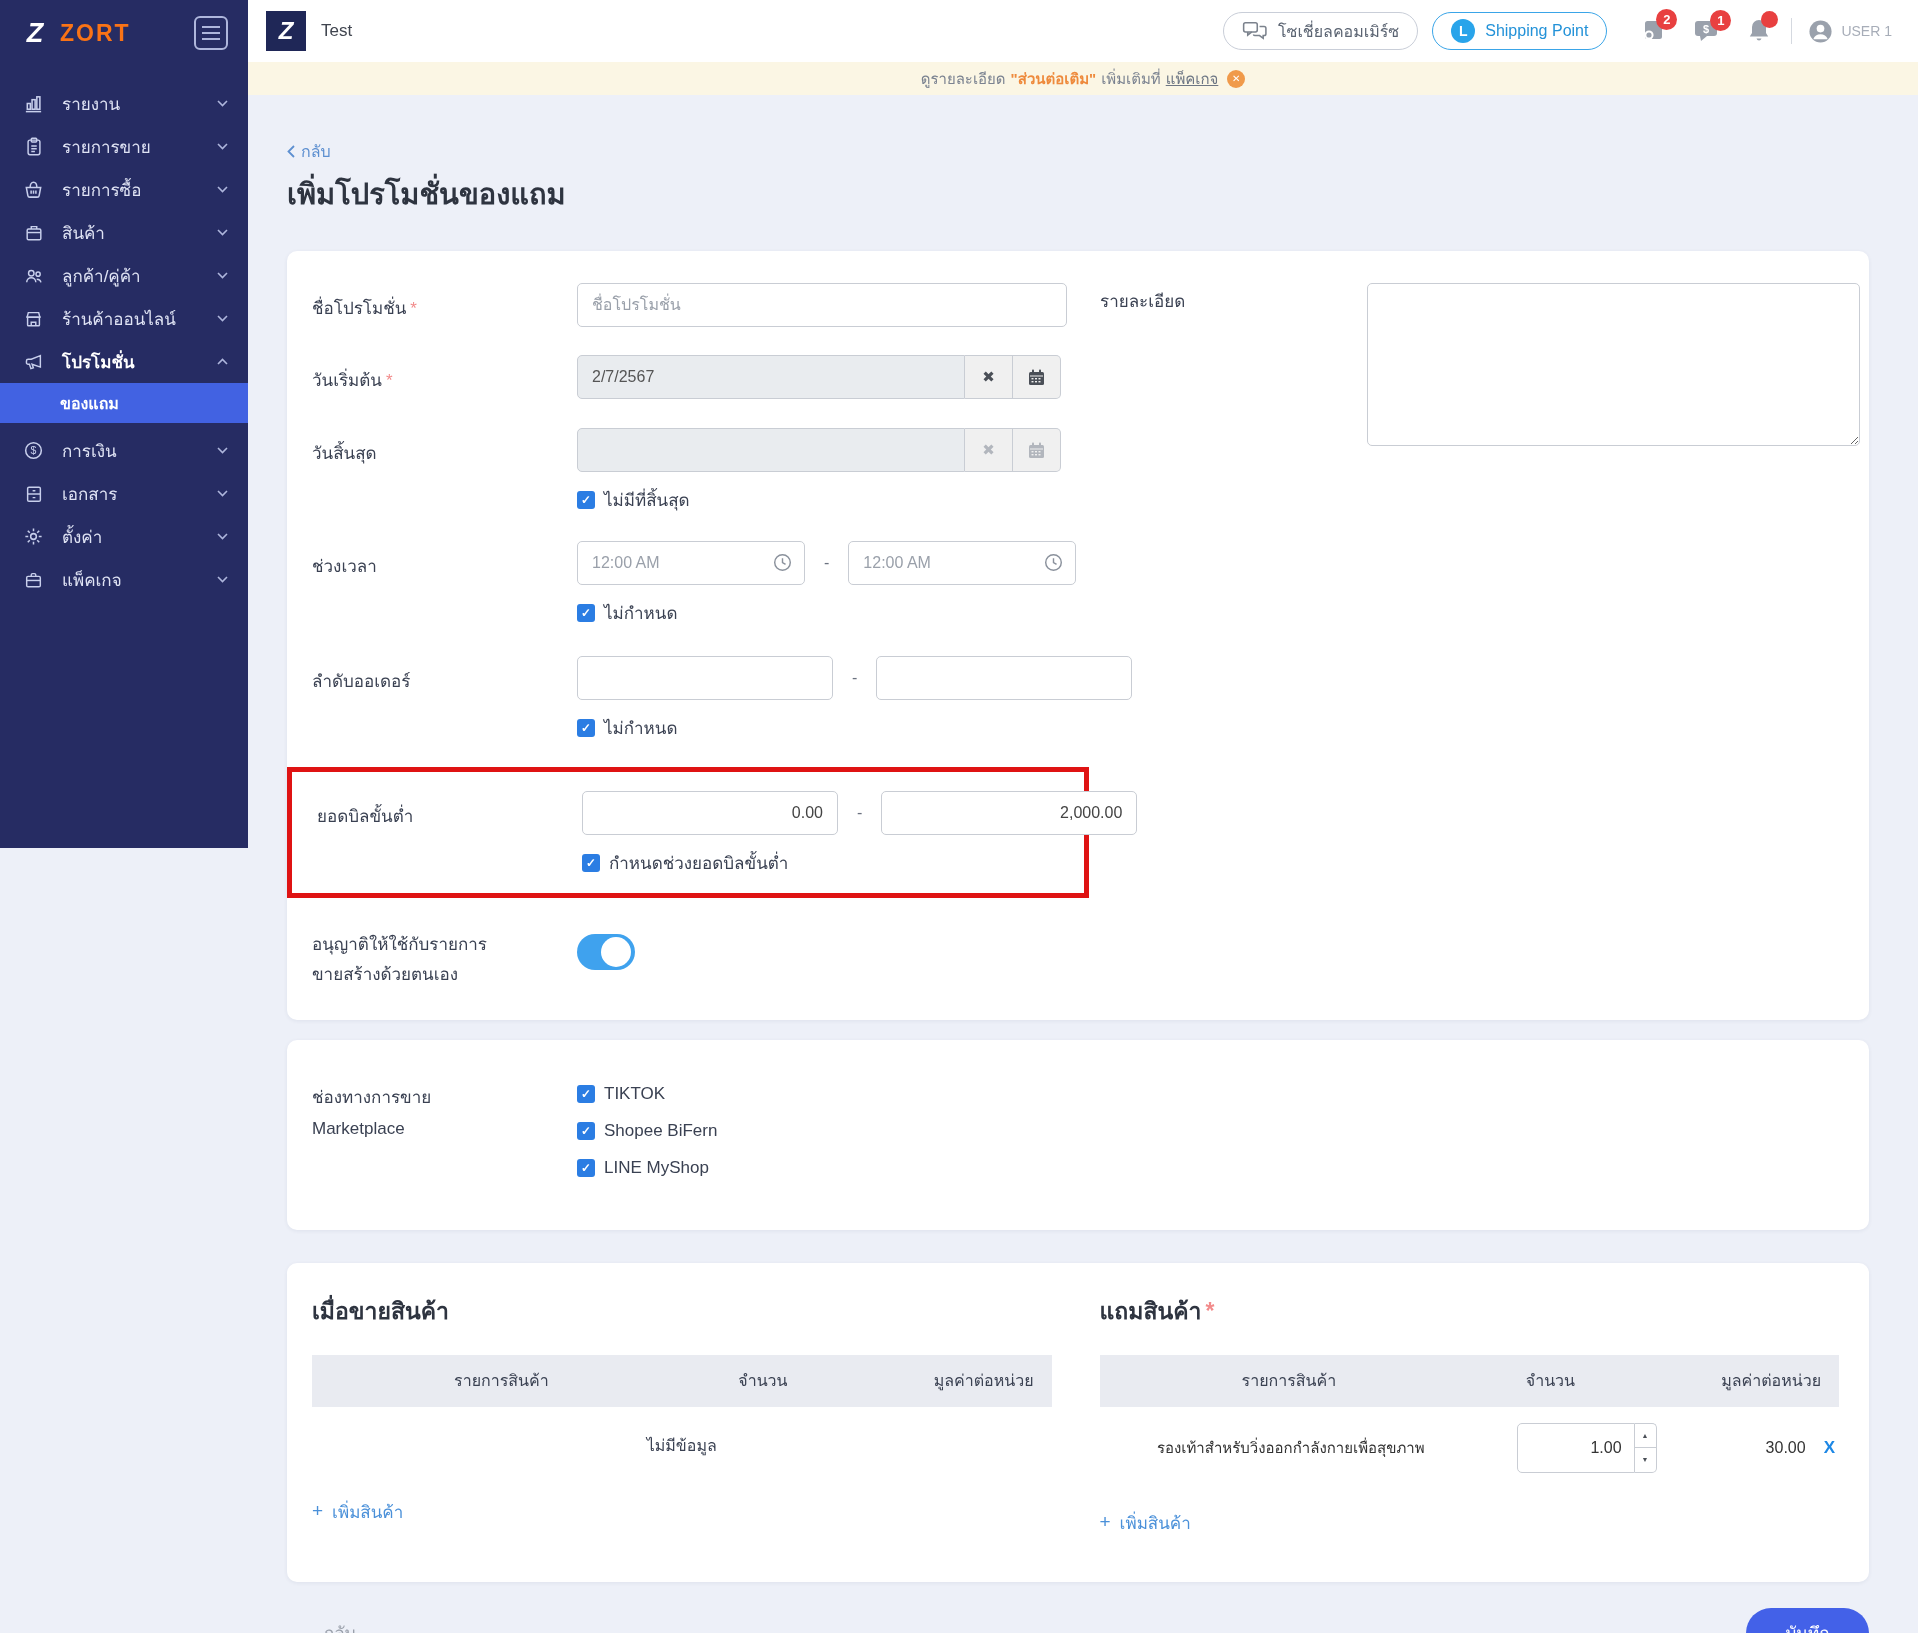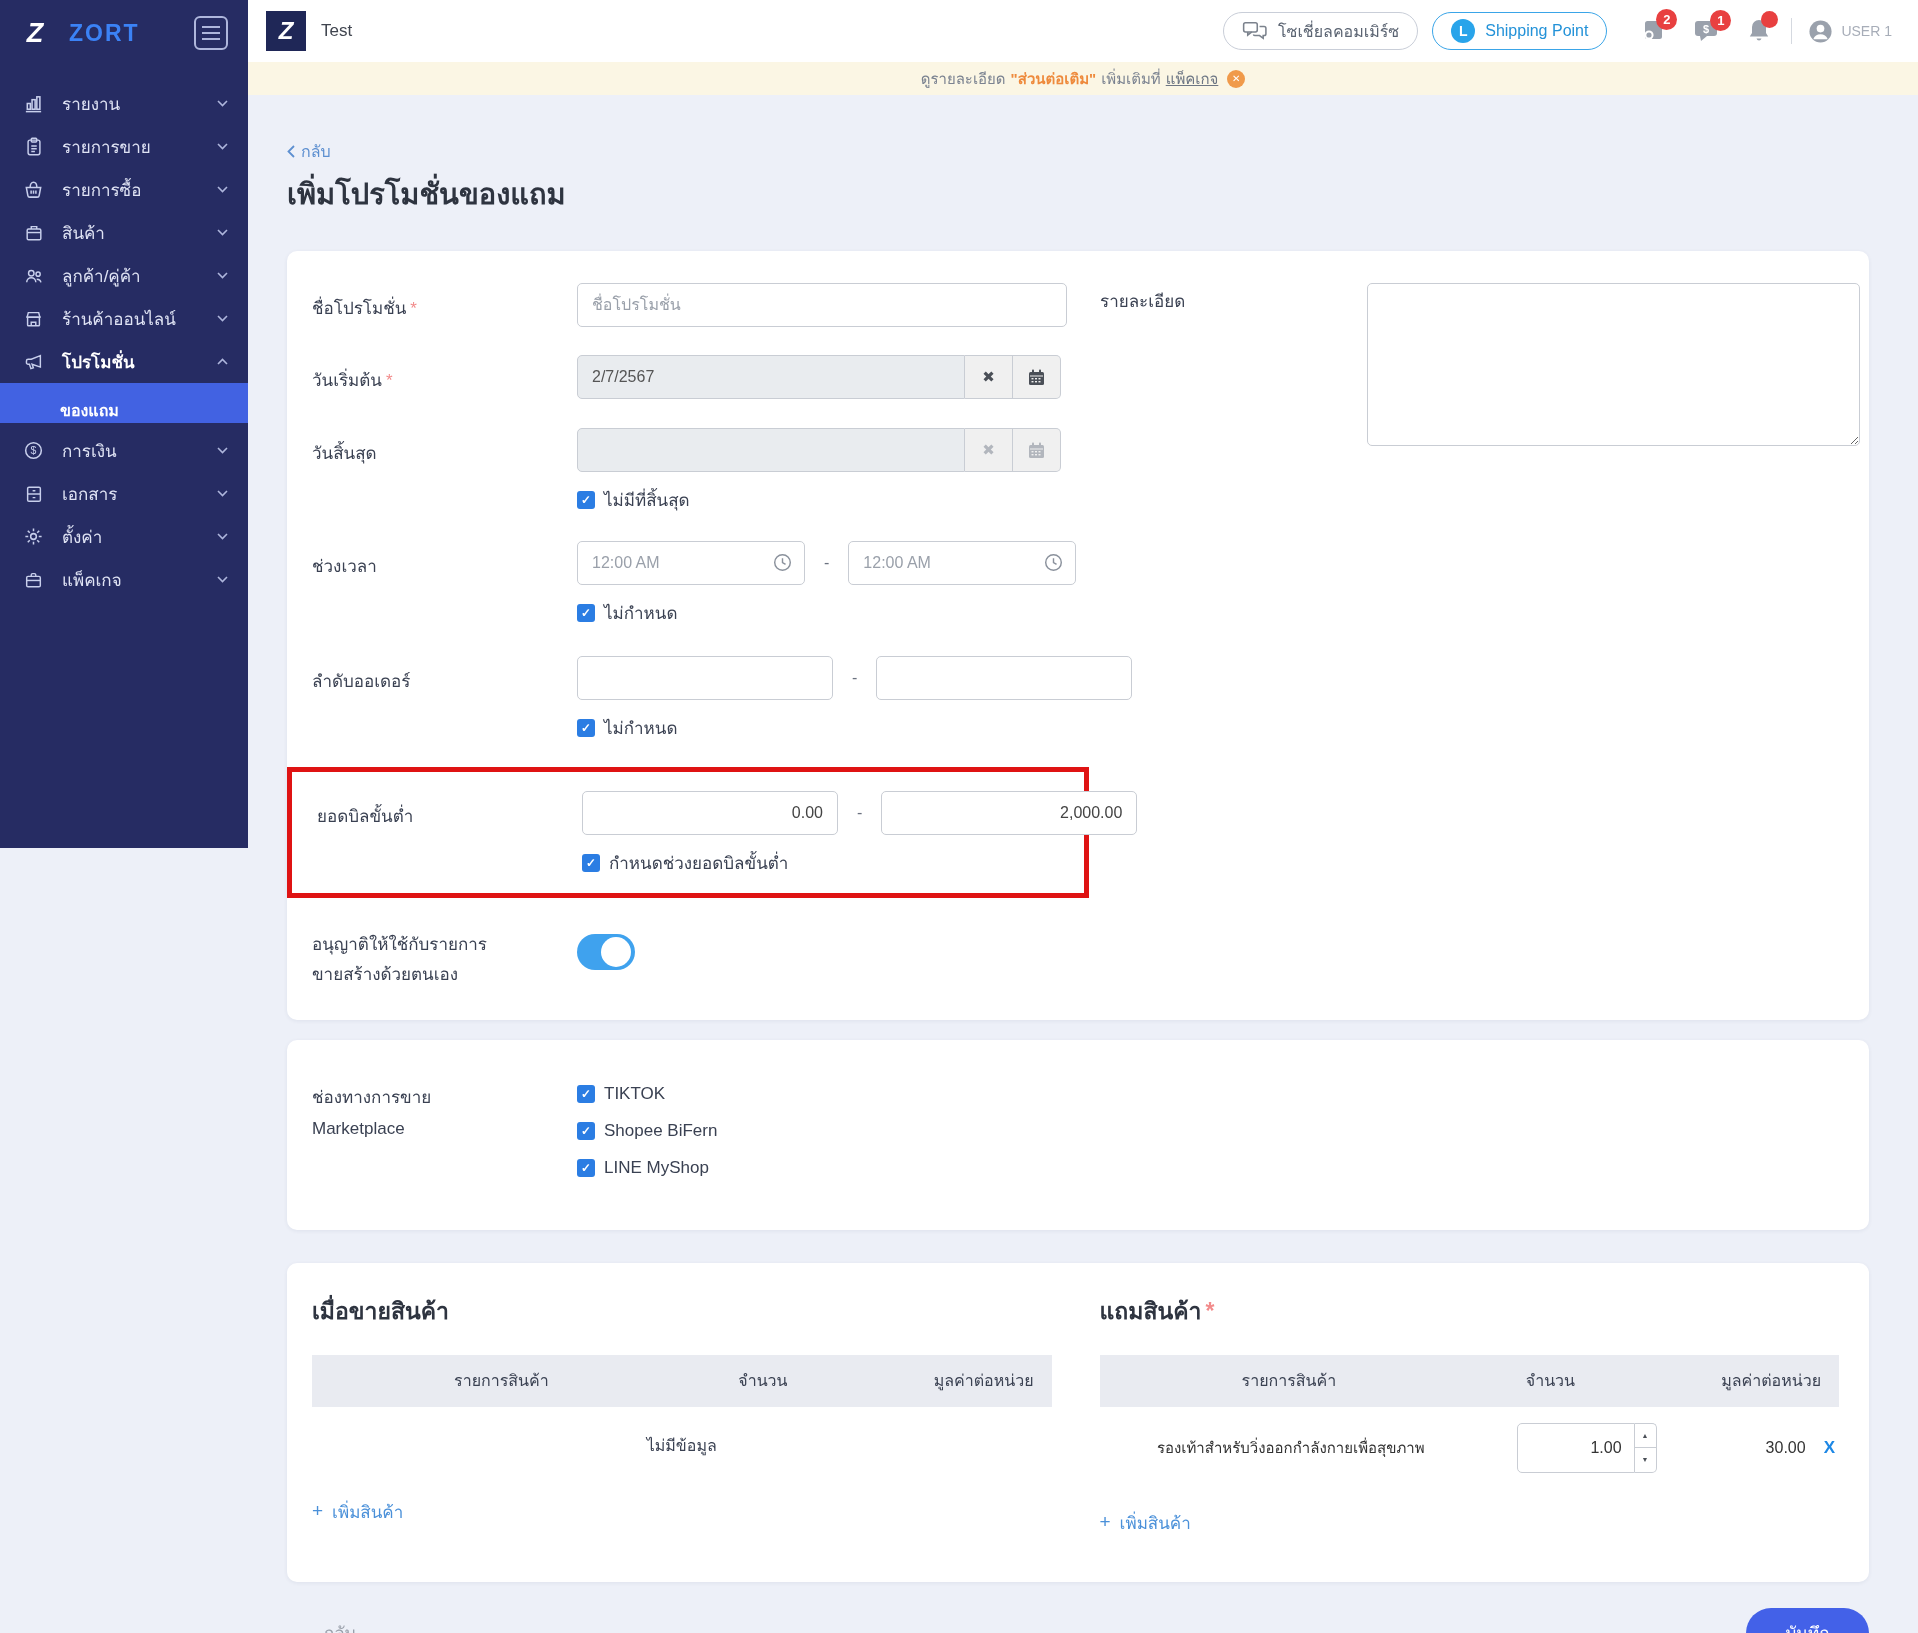--- a/index.html
+++ b/index.html
@@ -6,31 +6,31 @@
   html,body { margin:0; padding:0; }
   body {
     width:1918px; height:1633px; overflow:hidden; position:relative;
     background:#edf0f8; font-family:"Liberation Sans", sans-serif; color:#3a4152;
   }
   
   .sidebar { position:absolute; top:0; left:0; width:248px; height:848px; background:#262c63; color:#dfe3f4; }
   .logo-row { display:flex; align-items:center; padding:16px 20px 10px 20px; }
   .logo-mark { width:30px; height:30px; display:flex; align-items:center; justify-content:center;
                font-weight:bold; font-style:italic; font-size:27px; color:#fff; }
-  .logo-text { font-size:23px; font-weight:bold; letter-spacing:2px; color:#3b82f6; margin-left:19px; }
+  .logo-text { font-size:23px; font-weight:bold; letter-spacing:2px; color:#f97316; margin-left:10px; }
   .hamburger { margin-left:auto; width:34px; height:34px; border:2px solid #aeb6dc; border-radius:6px;
                display:flex; flex-direction:column; justify-content:center; gap:4px; padding:0 6px; cursor:pointer; }
   .hamburger i { display:block; height:2px; background:#aeb6dc; }
   .menu { margin-top:22px; }
   .menu-item { display:flex; align-items:center; height:43px; padding:0 20px 0 22px; font-size:17px; cursor:pointer; }
   .menu-item .mi-icon { width:23px; margin-right:17px; display:flex; align-items:center; justify-content:center; color:#c8cfec; }
   .menu-item .chev { margin-left:auto; color:#aeb6dc; display:flex; }
   .menu-item.parent-active { color:#fff; font-weight:bold; }
   .submenu-item { height:40px; background:#4262e2; color:#fff; font-weight:bold; display:flex;
-                  align-items:flex-end; padding-left:60px; font-size:16px; cursor:pointer; }
+                  align-items:center; padding-left:60px; font-size:16px; cursor:pointer; }
   
   .main { margin-left:248px; }
   .topbar { height:62px; background:#fff; display:flex; align-items:center; padding:0 26px 0 18px; }
   .ws-icon { width:40px; height:40px; background:#1f2757; color:#fff; display:flex; align-items:center;
              justify-content:center; font-weight:bold; font-style:italic; font-size:24px; }
   .ws-name { font-size:17px; color:#40454f; margin-left:15px; font-weight:500; }
   .top-right { margin-left:auto; display:flex; align-items:center; }
   .pill-btn { height:38px; border:1px solid #c9ced8; border-radius:19px; background:#fff; display:flex;
               align-items:center; gap:10px; padding:0 18px; font-size:16px; color:#5b6472; cursor:pointer; }
   .pill-btn.shipping { border-color:#3aa5e8; color:#2392d8; margin-left:14px; }

